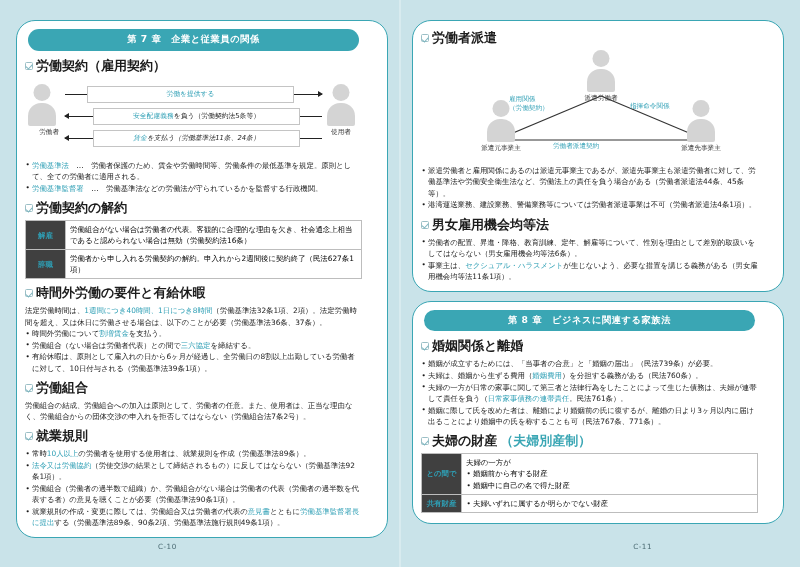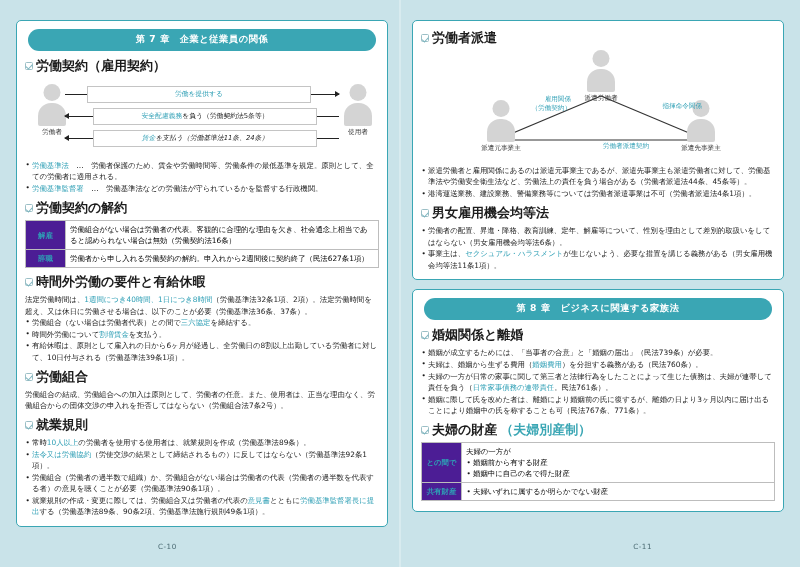--- a/index.html
+++ b/index.html
@@ -9,22 +9,22 @@
     font-family: "DejaVu Sans", "Liberation Sans", sans-serif;
     overflow: hidden;
   }
   .spread { display: flex; width: 800px; height: 567px; position: relative; }
   .page { width: 400px; height: 567px; position: relative; padding: 20px 12px 0 16px; }
   .page.right { padding: 20px 16px 0 12px; }
 
   .card {
     background: #ffffff;
     border: 1.6px solid #3aa6b4;
-    border-radius: 5px;
-    padding: 7px 8px 8px 8px;
+    border-radius: 19px;
+    padding: 7px 25px 8px 8px;
     position: relative;
   }
   .card + .card { margin-top: 9px; }
 
   .chapter-bar {
     background: #3aa6b4;
     border-radius: 11px;
     color: #ffffff;
     text-align: center;
     font-size: 9.2px;
@@ -61,21 +61,21 @@
   }
   .hl { color: #2e9fb5; margin-top: 46px; }
 
   table.t {
     width: 100%; border-collapse: collapse; margin: 2px 0 2px 0;
     font-size: 7.4px;
   }
   table.t td { border: 0.9px solid #bdbdbd; padding: 3px 4px; vertical-align: top; line-height: 1.5; }
   table.t td.key {
     width: 40px; text-align: center; color: #2e9fb5; font-weight: bold;
-    background: #4c1d95; vertical-align: middle;
+    background: #404040; vertical-align: middle;
   }
   table.t ul { list-style: none; }
   table.t ul li { position: relative; padding-left: 7px; }
   table.t ul li::before { content: "•"; position: absolute; left: 0.5px; color: #1a1a1a; }
 
   
   .diag1 { position: relative; height: 78px; margin: 1px 0 4px 0; }
   .person { position: absolute; width: 34px; text-align: center; }
   .fig { width: 30px; height: 42px; margin: 0 auto; position: relative; }
   .fig .head {
@@ -100,21 +100,21 @@
   }
   .ahead {
     position: absolute; top: 50%; width: 0; height: 0; z-index: 3;
     border-top: 3.2px solid transparent; border-bottom: 3.2px solid transparent;
   }
   .ahead.right { border-left: 5px solid #222; transform: translateY(-50%); }
   .ahead.left { border-right: 5px solid #222; transform: translateY(-50%); }
 
   
   .diag2 { position: relative; height: 112px; margin: 2px 0 3px 0; }
-  .tri-label { position: absolute; font-size: 6.6px; color: #2e9fb5; text-align: right; line-height: 1.3; }
+  .tri-label { position: absolute; font-size: 6.6px; color: #2e9fb5; text-align: left; line-height: 1.3; }
   .tri-name { position: absolute; font-size: 6.6px; color: #333; text-align: center; width: 70px; }
 
   .folio {
     position: absolute; bottom: 16px; font-size: 7.2px; color: #4a6a72;
     letter-spacing: 0.5px;
   }
   .folio.l { left: 158px; }
   .folio.r { right: 148px; }
 
   .spine {
@@ -131,21 +131,21 @@
     <div class="card">
 
       <div class="chapter-bar">第 7 章　企業と従業員の関係</div>
 
       <div class="sec-head">
         <span class="chk"></span>
         <span>労働契約（雇用契約）</span>
       </div>
 
       <div class="diag1">
-        <div class="person" style="left:10px; top:6px;">
+        <div class="person" style="left:0; top:6px;text-align:right;">
           <div class="fig">
             <div class="head"></div>
               <div class="body-s"></div>
           </div>
           <div class="plabel">労働者</div>
         </div>
         <div class="person" style="right:4px; top:6px;">
           <div class="fig">
             <div class="head"></div>
               <div class="body-s"></div>
@@ -199,22 +199,22 @@
         </tr>
       </tbody>
         </table>
 
       <div class="sec-head">
         <span class="chk"></span>
         <span>時間外労働の要件と有給休暇</span>
       </div>
       <p class="body"><span>法定労働時間は、</span><span class="hl">1週間につき40時間、1日につき8時間</span><span>（労働基準法32条1項、2項）。法定労働時間を超え、又は休日に労働させる場合は、以下のことが必要（労働基準法36条、37条）。</span></p>
       <ul class="body">
+        <li><span>時間外労働について</span><span class="hl">割増賃金</span><span>を支払う。</span></li>
         <li><span>労働組合（ない場合は労働者代表）との間で</span><span class="hl">三六協定</span><span>を締結する。</span></li>
-        <li><span>時間外労働について</span><span class="hl">割増賃金</span><span>を支払う。</span></li>
         <li><span>有給休暇は、原則として雇入れの日から6ヶ月が経過し、全労働日の8割以上出勤している労働者に対して、10日付与される（労働基準法39条1項）。</span></li>
       </ul>
 
       <div class="sec-head">
         <span class="chk"></span>
         <span>労働組合</span>
       </div>
       <p class="body">労働組合の結成、労働組合への加入は原則として、労働者の任意。また、使用者は、正当な理由なく、労働組合からの団体交渉の申入れを拒否してはならない（労働組合法7条2号）。</p>
 
       <div class="sec-head">

